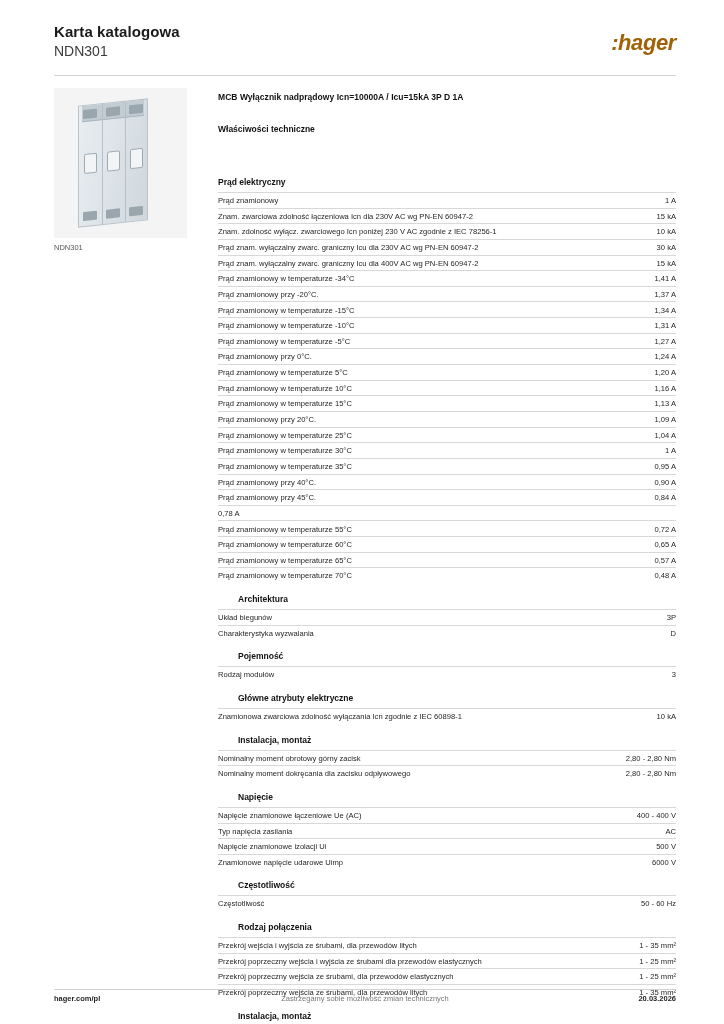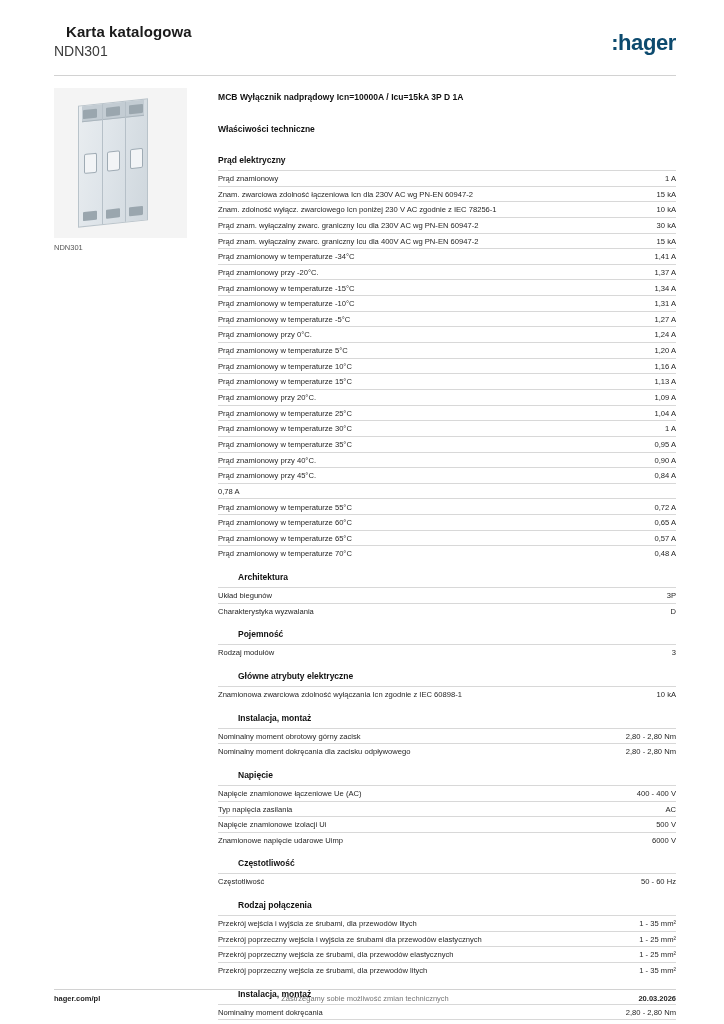--- a/index.html
+++ b/index.html
@@ -30,37 +30,37 @@
     left: 54px;
     right: 48px;
     height: 46px;
   }
   .doc-title {
     font-size: 15px;
     font-weight: bold;
     color: #1a1a1a;
     letter-spacing: 0.1px;
     line-height: 19px;
-    margin-left: 12px;
   }
   .doc-subtitle {
     font-size: 14px;
     color: #3c3c3c;
     line-height: 18px;
     margin-top: 1px;
     font-weight: normal;
   }
   .logo {
     position: absolute;
     right: 0;
     top: 8px;
     font-size: 22px;
     font-weight: bold;
-    color: #0c4a6e;
+    color: #a16207;
     letter-spacing: -0.4px;
+    font-style: italic;
   }
   .header-rule {
     position: absolute;
     top: 75px;
     left: 54px;
     right: 48px;
     height: 1px;
     background: #d2d2d2;
   }
 
@@ -133,21 +133,21 @@
     font-size: 8.5px;
     font-weight: bold;
     color: #111;
     margin-bottom: 22px;
     letter-spacing: 0.05px;
   }
   .section-main-title {
     font-size: 8.5px;
     font-weight: bold;
     color: #111;
-    margin-bottom: 12px;
+    margin-bottom: 34px;
   }
   .group {
     margin-bottom: 0;
   }
   .group-title {
     font-size: 8.5px;
     font-weight: bold;
     color: #111;
     padding-top: 9px;
     padding-bottom: 5px;

